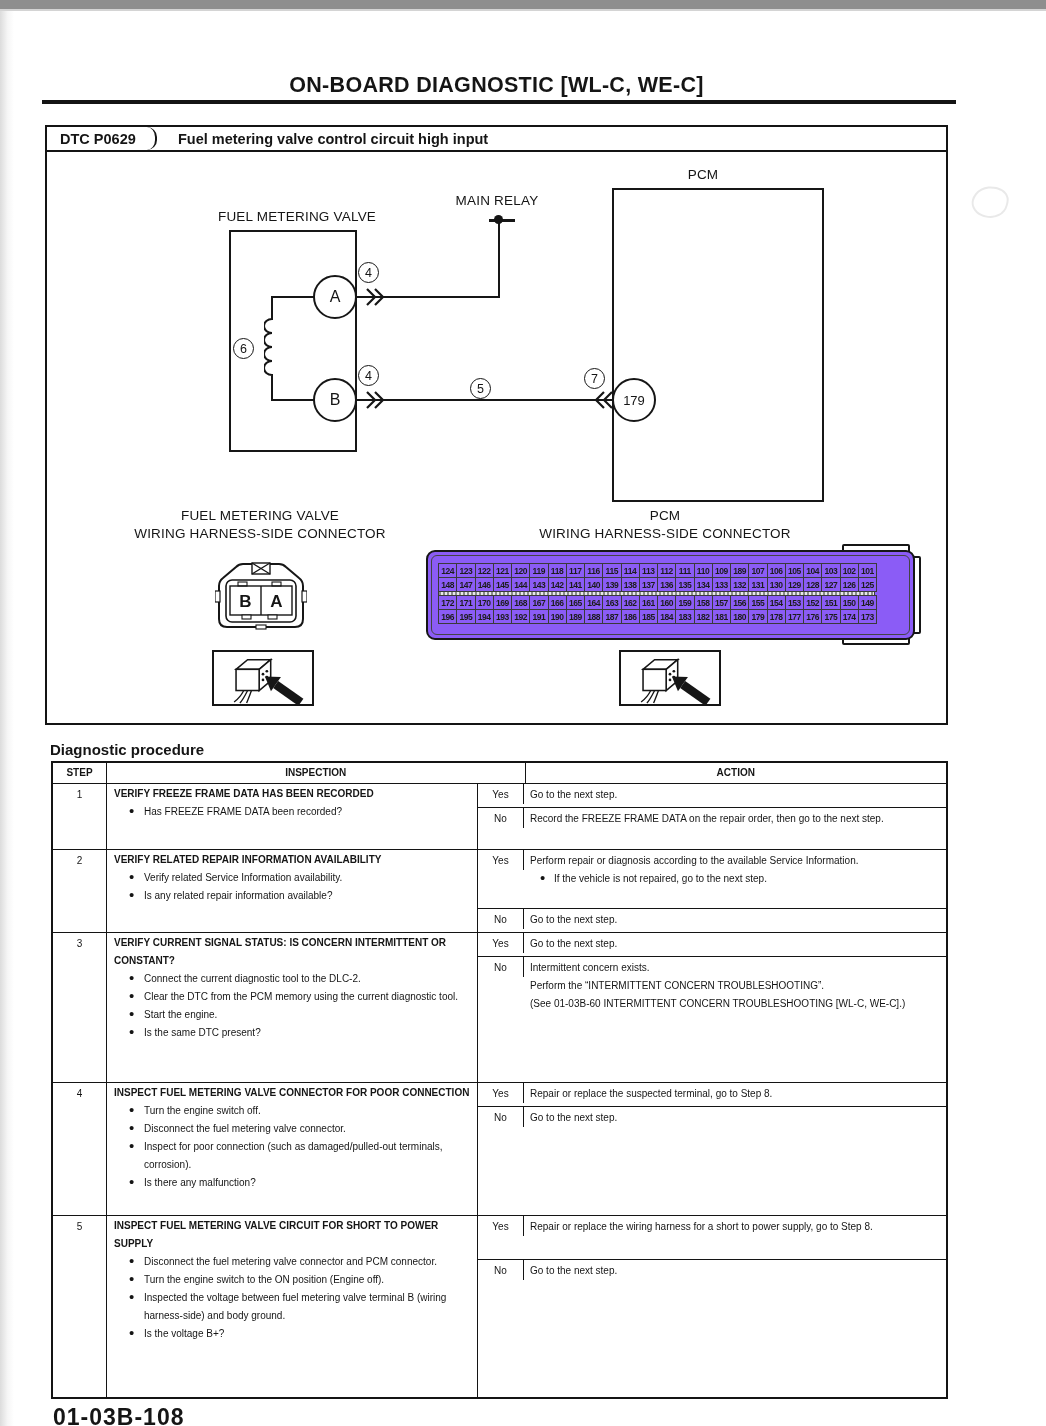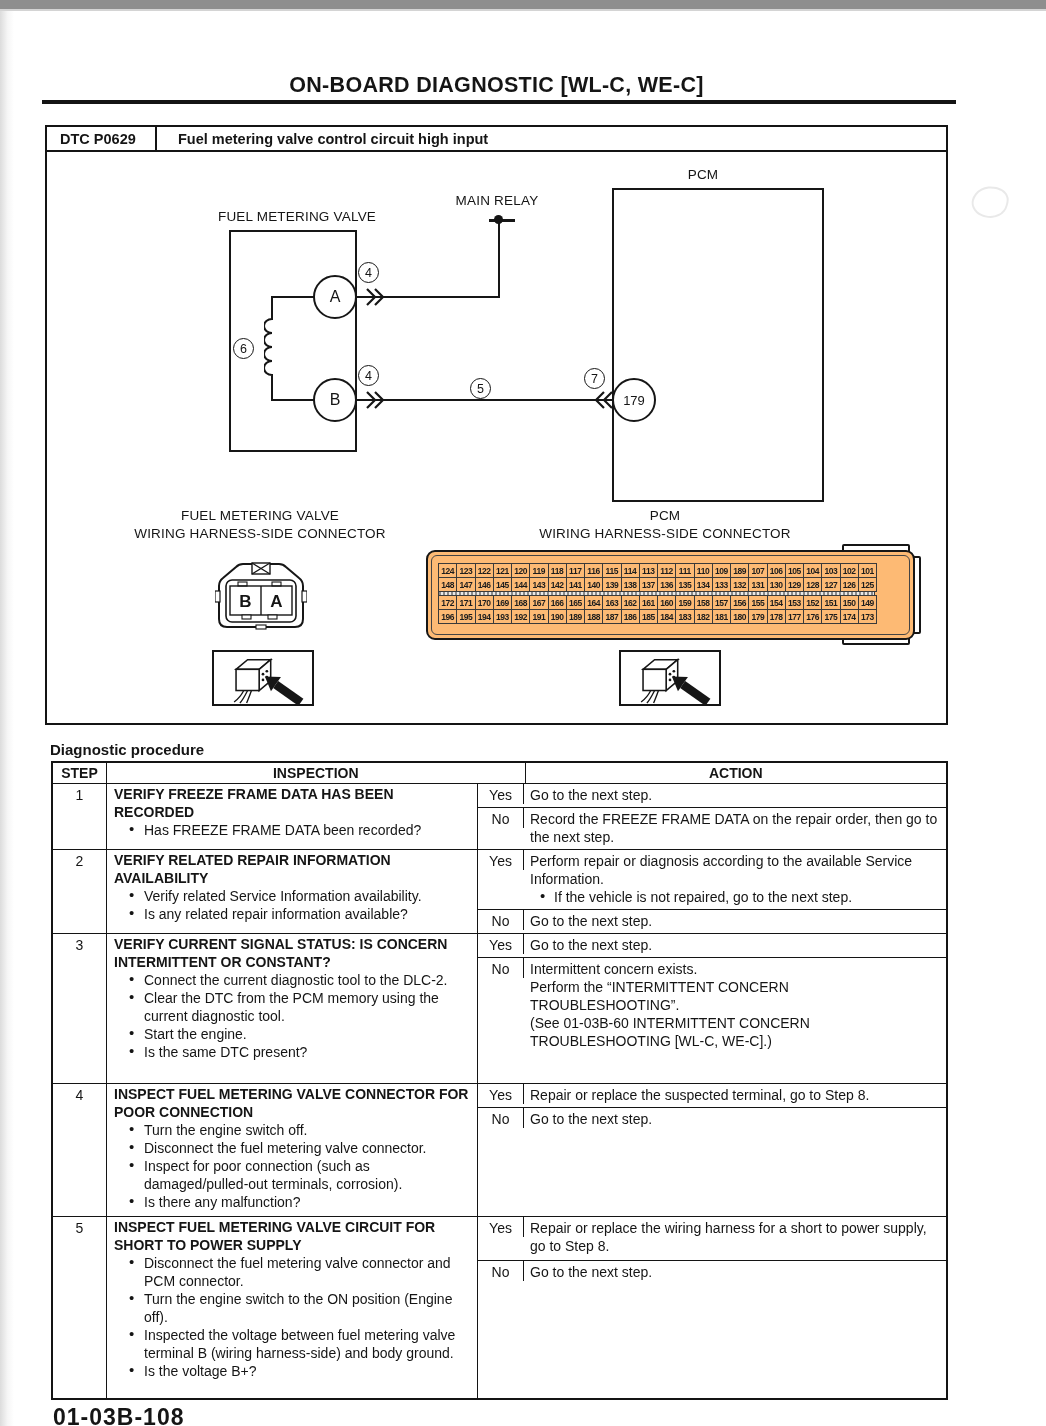--- a/index.html
+++ b/index.html
@@ -12,41 +12,41 @@
   .edge-shadow { position:absolute; left:0; top:11px; bottom:0; width:14px;
     background:linear-gradient(90deg,#dcdcdc,#f6f6f6 55%,#fff); }
   .doc-title { position:absolute; left:45px; top:73px; width:903px; text-align:center;
     font-size:21.5px; font-weight:bold; letter-spacing:0.3px; }
   .title-rule { position:absolute; left:42px; top:100px; width:914px; height:4px; background:#141414; }
 
   
   .dtc-row { position:absolute; left:45px; top:125px; width:903px; height:27px;
     border:2px solid #141414; display:flex; align-items:stretch; background:#fff; }
   .dtc-code { flex:0 0 110px; border-right:2px solid #141414; display:flex; align-items:center;
-    padding-left:13px; font-weight:bold; font-size:14.5px; }
+    padding-left:13px; font-weight:bold; font-size:14.5px;border-radius:10px; }
   .dtc-desc { flex:1; display:flex; align-items:center; padding-left:21px; font-weight:bold; font-size:14.5px; }
 
   
   .diagram { position:absolute; left:45px; top:152px; width:903px; height:573px;
     border:2px solid #141414; border-top:none; background:#fff; }
   .abs { position:absolute; }
   .dlabel { position:absolute; font-size:13.5px; text-align:center; letter-spacing:0.2px; }
   .hl { position:absolute; height:2px; background:#161616; }
   .vl { position:absolute; width:2px; background:#161616; }
   .obox { position:absolute; border:2px solid #161616; background:transparent; }
   .term-circle { position:absolute; width:44px; height:44px; border:2px solid #161616; border-radius:50%;
     background:#fff; display:flex; align-items:center; justify-content:center; font-size:16px; z-index:3; }
   .callout { position:absolute; width:21px; height:21px; border:1.6px solid #161616; border-radius:50%;
     background:#fff; display:flex; align-items:center; justify-content:center; font-size:12.5px; z-index:3; }
   .dot { position:absolute; width:9px; height:9px; border-radius:50%; background:#141414; }
   .caption { position:absolute; font-size:13.5px; text-align:center; line-height:18px; letter-spacing:0.2px; }
 
   
   .pin-conn { position:absolute; left:379px; top:398px; width:489px; height:90px;
-    border:2.5px solid #161616; border-radius:9px; background:#fdba74; z-index:2; }
+    border:2.5px solid #161616; border-radius:9px; background:#8b5cf6; z-index:2; }
   .pin-conn-inner { position:absolute; left:3px; top:3px; right:3px; bottom:3px;
     border:1px solid #444; border-radius:6px; }
   .conn-tab { position:absolute; border:2px solid #161616; background:#fff; border-radius:2px; }
   .pin-grid { position:absolute; left:10px; top:11px; }
   .pin-row { display:flex; }
   .pin-row + .pin-row, .pin-band + .pin-row { margin-top:-1px; }
   .pin { width:19.25px; height:15px; border:1px solid #3a3a3a; margin-left:-1px;
     display:flex; align-items:center; justify-content:center;
     font-size:8.5px; font-weight:bold; letter-spacing:-0.4px; color:#1c1c1c; }
   .pin:first-child { margin-left:0; }
@@ -56,21 +56,21 @@
   .icon-box { position:absolute; width:102px; height:56px; border:2px solid #161616; background:#fff; }
   .conn-letter { position:absolute; width:31px; height:26px; display:flex; align-items:center;
     justify-content:center; font-size:17px; font-weight:bold; z-index:4; }
 
   .artifact { position:absolute; left:972px; top:186px; width:36px; height:32px;
     border:2px solid #9a9a9a; border-radius:60% 40% 55% 45%; opacity:0.22; transform:rotate(14deg); }
 
   
   .proc-heading { position:absolute; left:50px; top:741px; font-size:15px; font-weight:bold;text-align:center; }
   .proc-table { position:absolute; left:51px; top:761px; width:897px;
-    border:2px solid #141414; font-size:14px; line-height:18px; background:#fff; }
+    border:2px solid #141414; font-size:10px; line-height:18px; background:#fff; }
   .thead { display:flex; height:21px; font-weight:bold; border-bottom:1.5px solid #141414; }
   .thead > div { display:flex; align-items:center; justify-content:center; }
   .th-step { flex:0 0 54px; border-right:1.5px solid #141414; }
   .th-insp { flex:0 0 418.5px; border-right:1.5px solid #141414; }
   .th-action { flex:1; }
   .trow { display:flex; align-items:stretch; }
   .trow + .trow { border-top:1.5px solid #141414; }
   .c-step { flex:0 0 54px; border-right:1.5px solid #141414; text-align:center; padding-top:2px; }
   .c-insp { flex:0 0 371px; border-right:1.5px solid #141414; padding:1px 6px 3px 7px; }
   .c-actions { flex:1; display:flex; flex-direction:column; }

